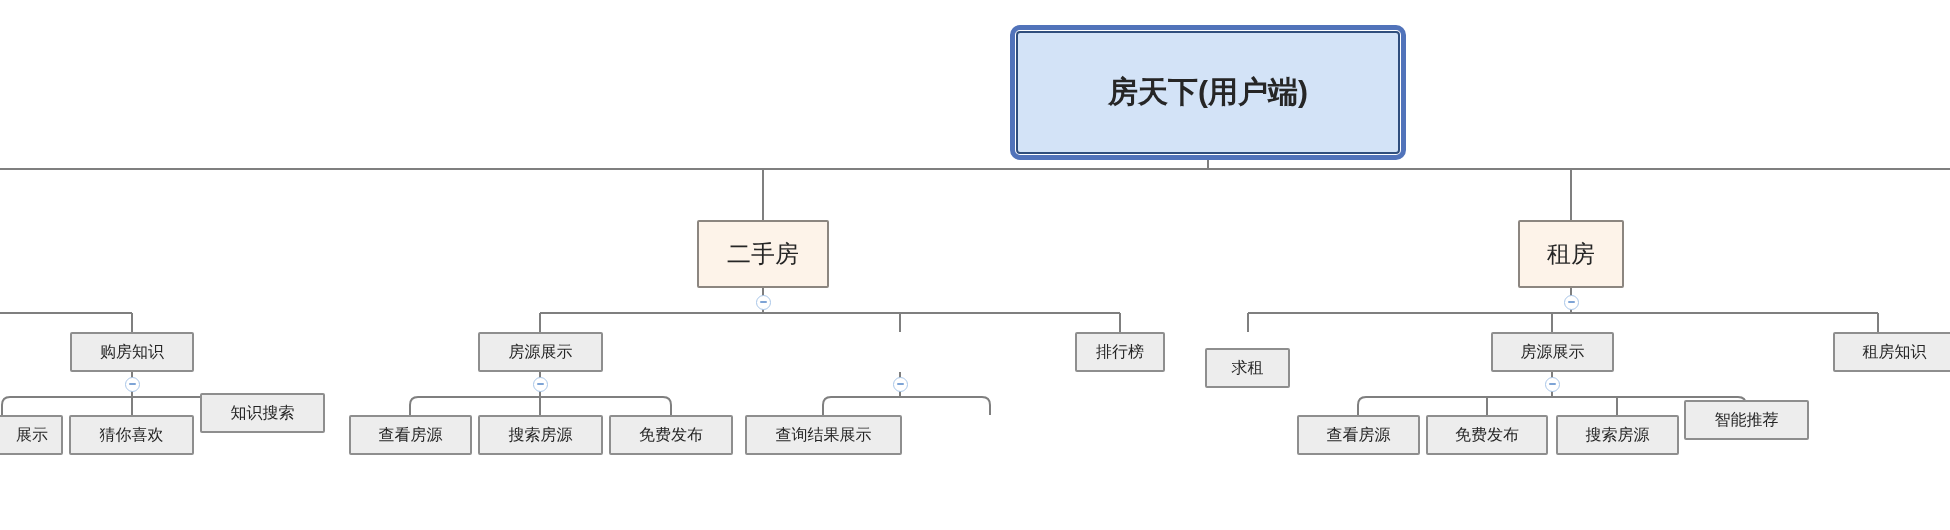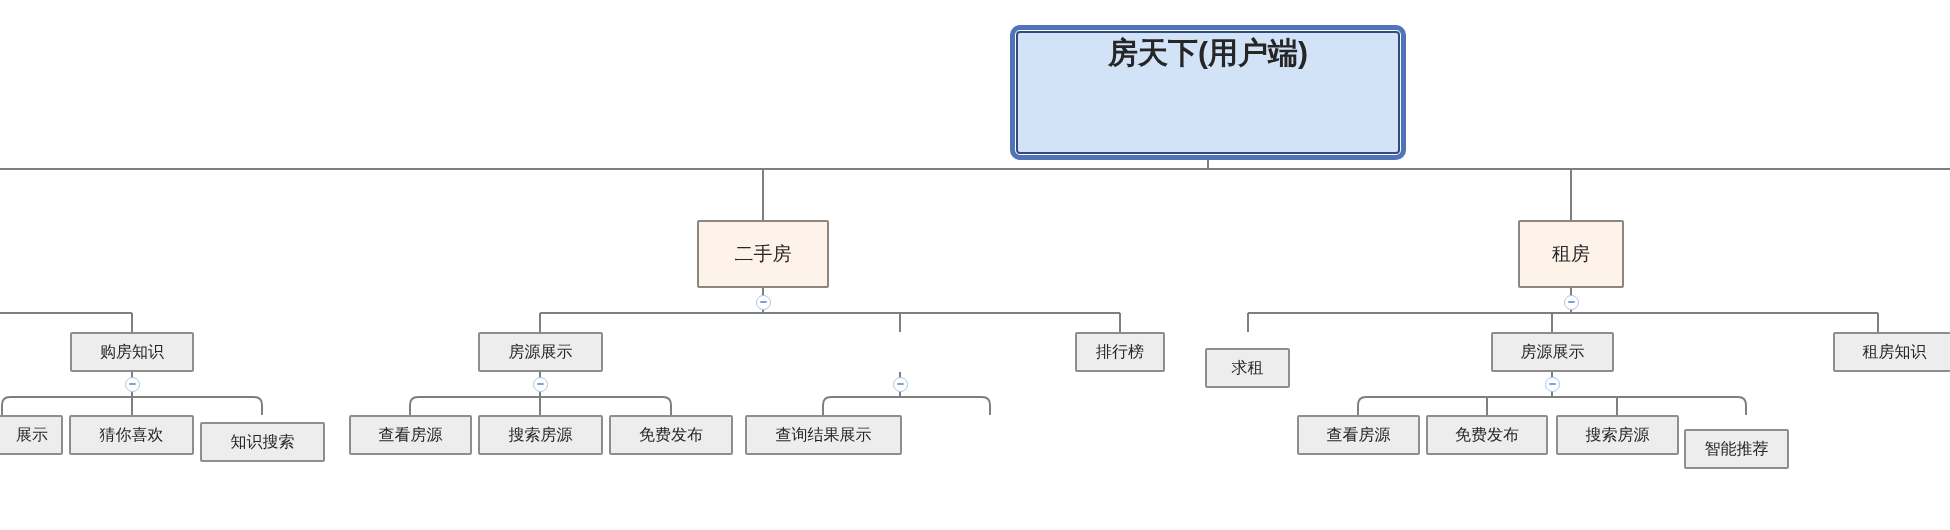--- a/index.html
+++ b/index.html
@@ -39,36 +39,36 @@
     background:var(--node-fill);
     border:2px solid var(--node-border);
     border-radius:2px;
     font-size:16px;
     font-weight:400;
   }
   .node--branch{
     background:var(--branch-fill);
     border:2px solid var(--branch-border);
     border-radius:2px;
-    font-size:19px;
+    font-size:24px;
     font-weight:500;
   }
   .node--root{
     background:#fff;
     border:5px solid var(--root-border);
     border-radius:10px;
     font-size:30px;
     font-weight:700;
   }
   .node--root .root-inner{
     position:absolute;inset:1px;
     border:2px solid var(--root-inner-border);
     border-radius:4px;
     background:var(--root-fill);
-    display:flex;align-items:flex-start;justify-content:center;
+    display:flex;align-items:center;justify-content:center;
   }
   .node--clip-right{justify-content:flex-end;padding-right:13px;}
   .expander{
     position:absolute;z-index:3;
     width:15px;height:15px;
     border-radius:50%;
     background:var(--exp-fill);
     border:1.5px solid var(--exp-border);
     box-sizing:border-box;
     display:flex;align-items:center;justify-content:center;
@@ -144,21 +144,21 @@
     </div>
     <div class="node node--node" style="left: 1817px; top: 332px; width: 123px; height: 40px; margin-left: 16px;">
       <span>租房知识</span>
     </div>
     <div class="node node--node node--clip-right" style="left: -62px; top: 415px; width: 125px; height: 40px;">
       <span>展示</span>
     </div>
     <div class="node node--node" style="left: 69px; top: 415px; width: 125px; height: 40px;">
       <span>猜你喜欢</span>
     </div>
-    <div class="node node--node" style="left: 200px; top: 422px; width: 125px; height: 40px;">
+    <div class="node node--node" style="left: 200px; top: 393px; width: 125px; height: 40px;">
       <span>知识搜索</span>
     </div>
     <div class="node node--node" style="left: 349px; top: 415px; width: 123px; height: 40px;">
       <span>查看房源</span>
     </div>
     <div class="node node--node" style="left: 478px; top: 415px; width: 125px; height: 40px;">
       <span>搜索房源</span>
     </div>
     <div class="node node--node" style="left: 609px; top: 415px; width: 124px; height: 40px;">
       <span>免费发布</span>
@@ -168,21 +168,21 @@
     </div>
     <div class="node node--node" style="left: 1297px; top: 415px; width: 123px; height: 40px;">
       <span>查看房源</span>
     </div>
     <div class="node node--node" style="left: 1426px; top: 415px; width: 122px; height: 40px;">
       <span>免费发布</span>
     </div>
     <div class="node node--node" style="left: 1556px; top: 415px; width: 123px; height: 40px;">
       <span>搜索房源</span>
     </div>
-    <div class="node node--node" style="left: 1684px; top: 429px; width: 105px; height: 40px;">
+    <div class="node node--node" style="left: 1684px; top: 400px; width: 125px; height: 40px;">
       <span>智能推荐</span>
     </div>
     <button class="expander" style="left: 755.5px; top: 294.5px;">
       <span class="minus-bar"></span>
     </button>
     <button class="expander" style="left: 1563.5px; top: 294.5px;">
       <span class="minus-bar"></span>
     </button>
     <button class="expander" style="left: 124.5px; top: 376.5px;">
       <span class="minus-bar"></span>

